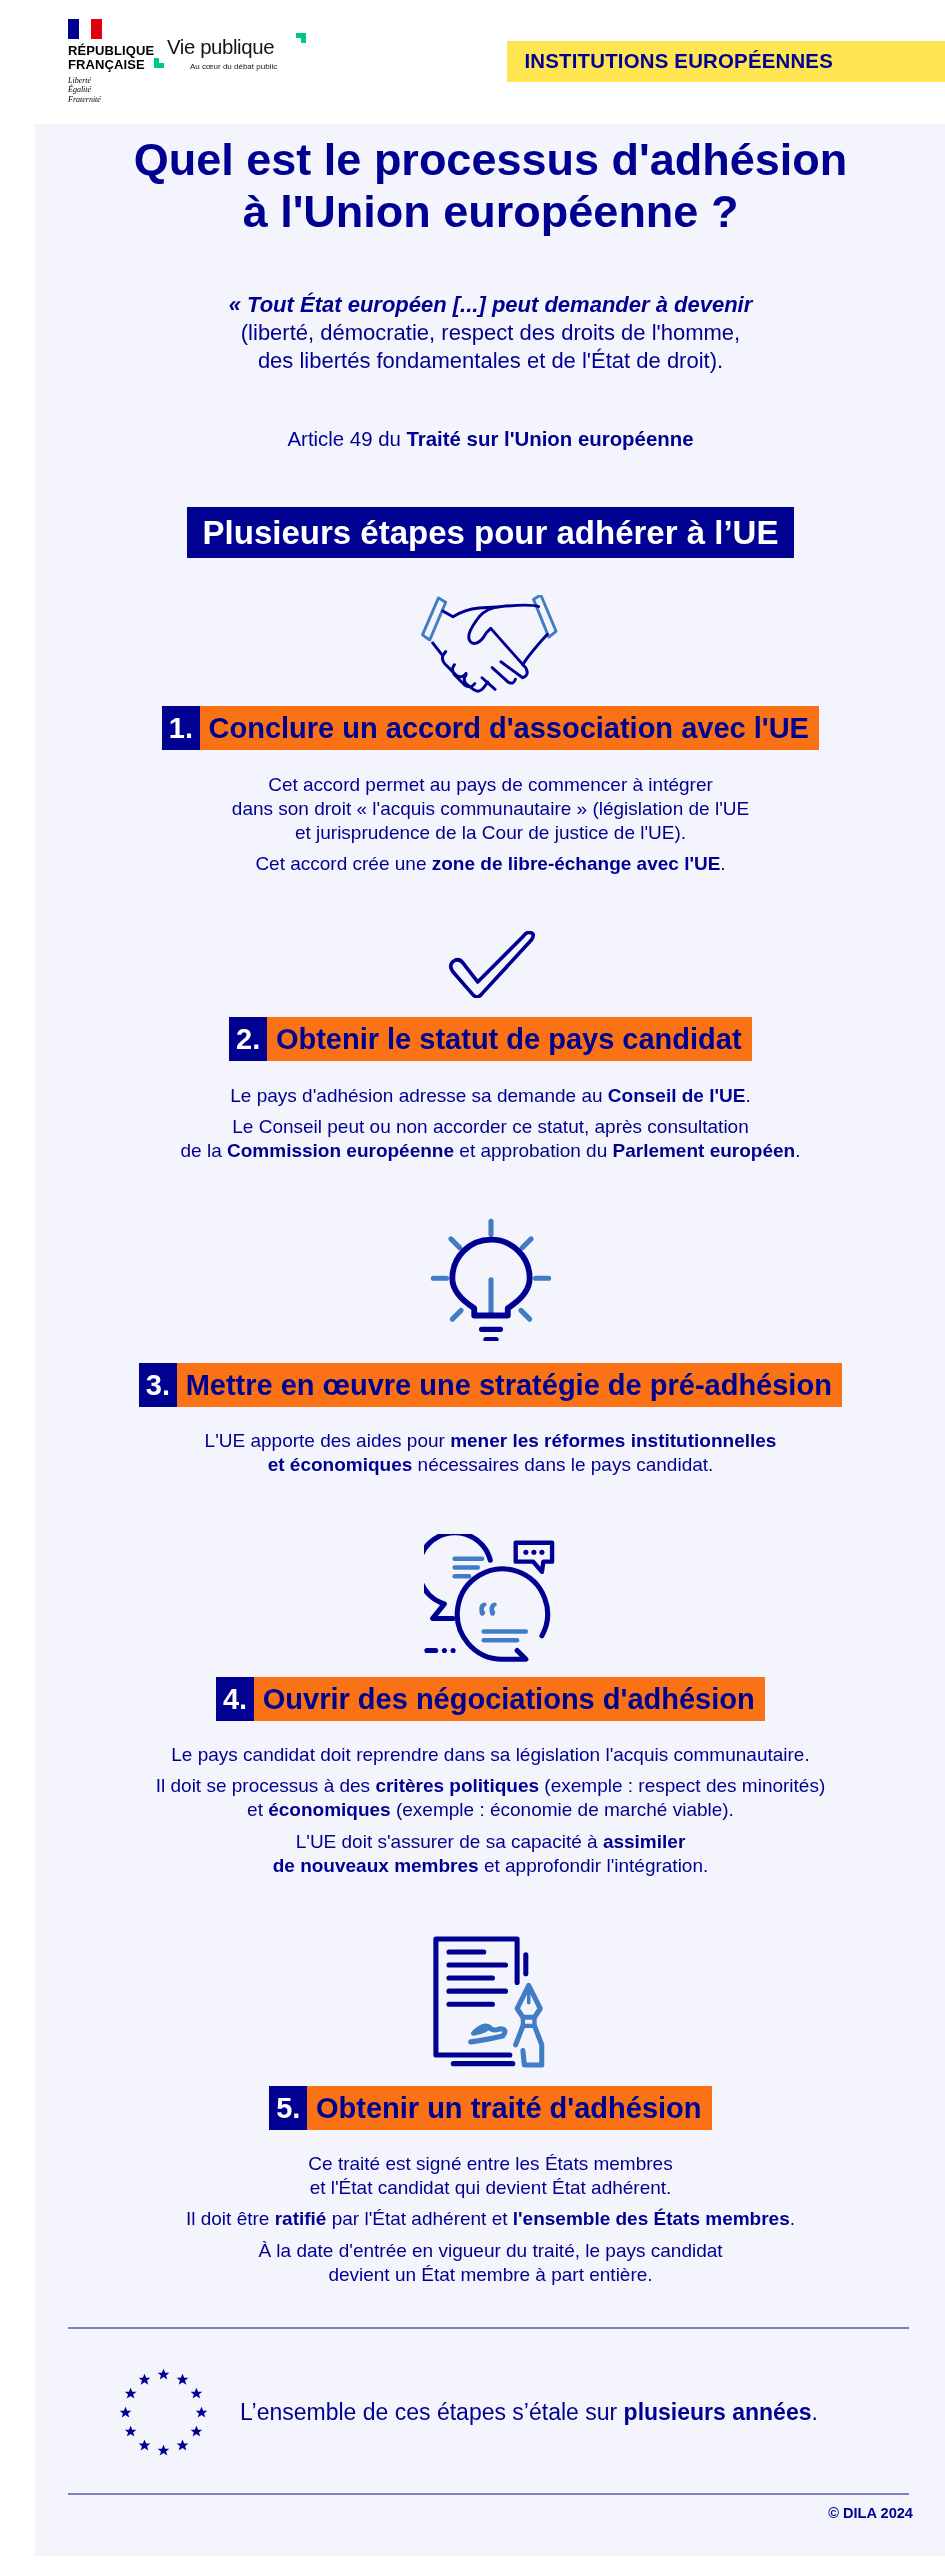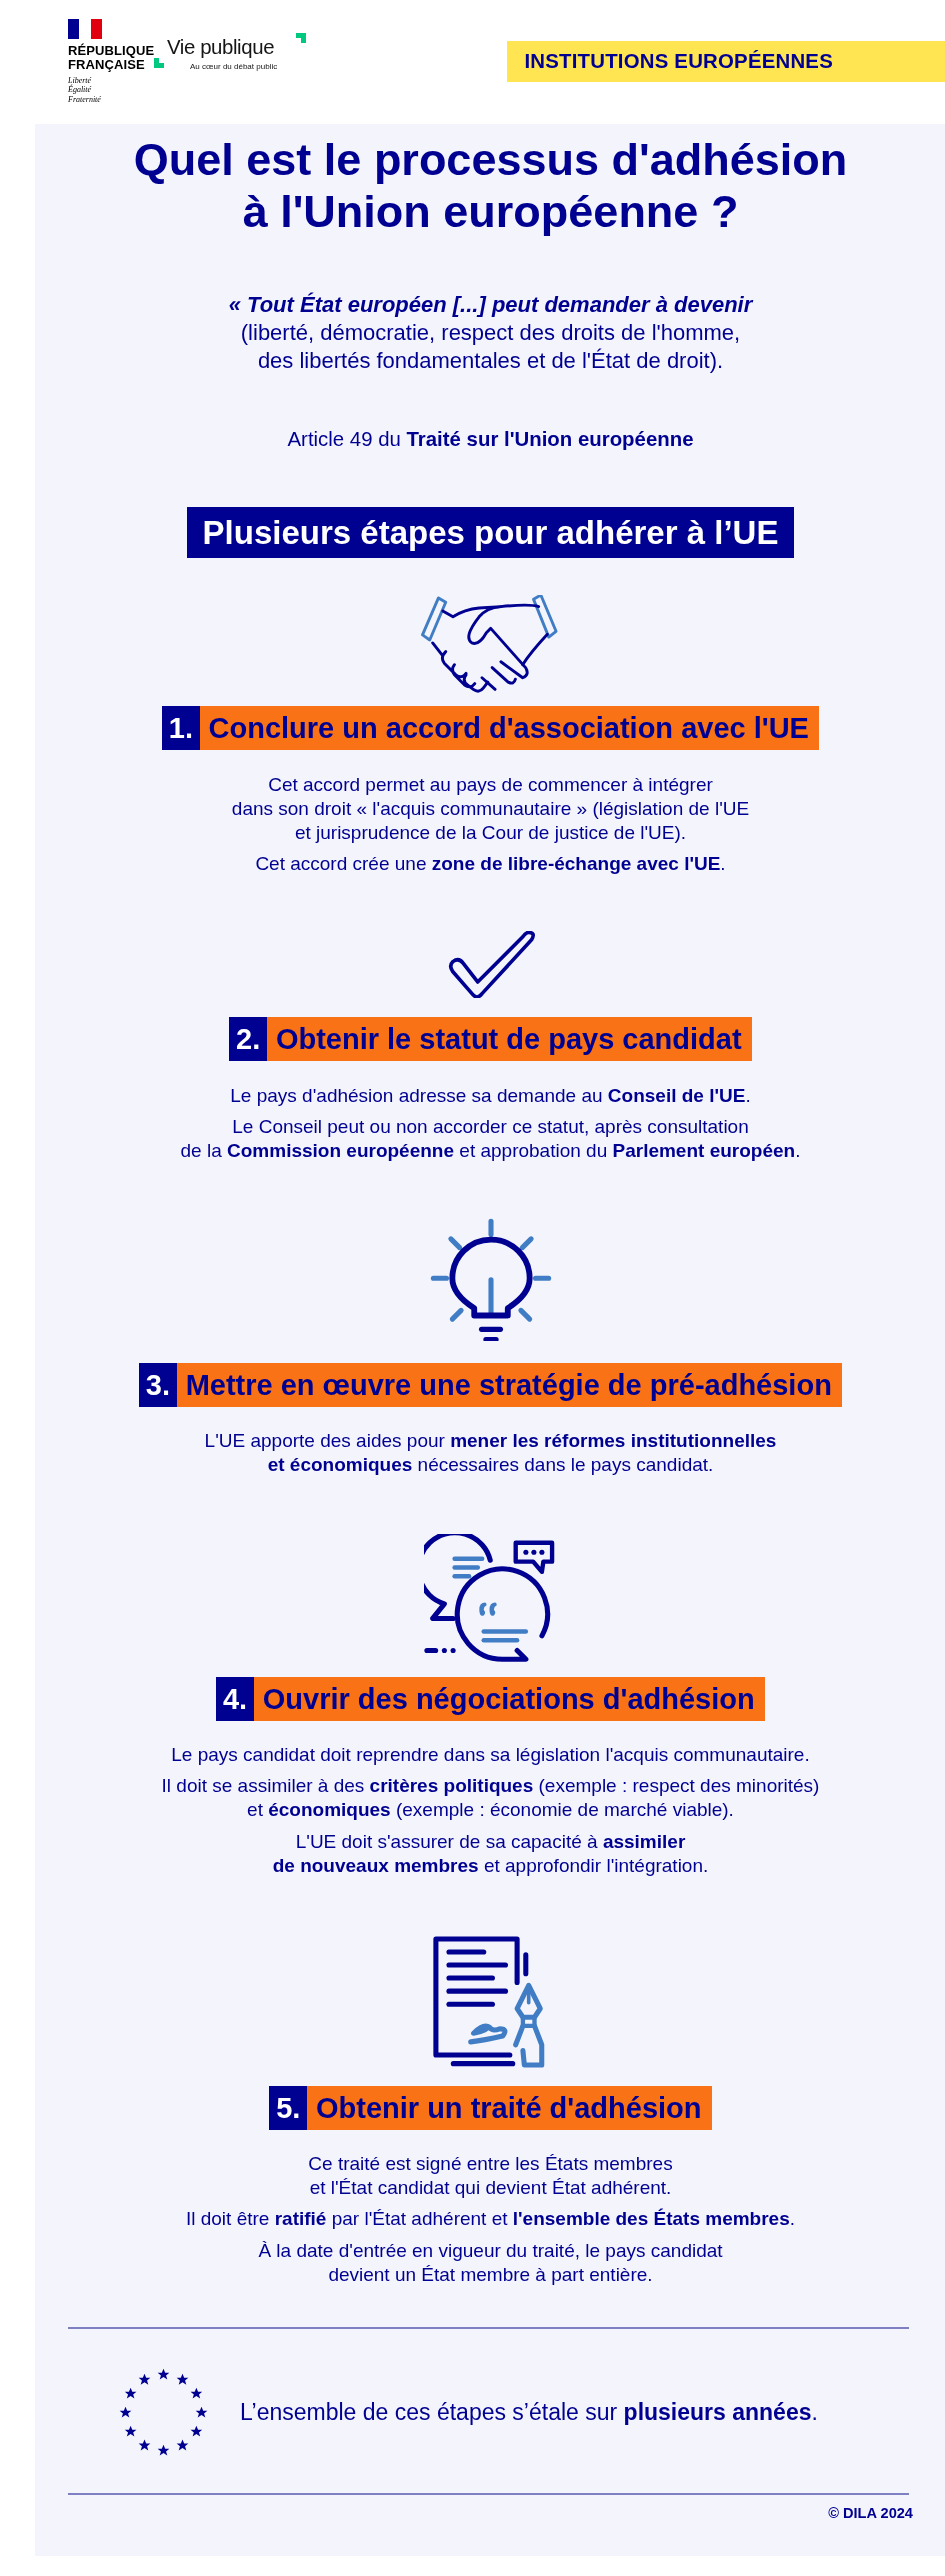--- a/index.html
+++ b/index.html
@@ -201,21 +201,21 @@
 </svg>
 <div class="step-head-wrap" style="top:1677px">
   <div class="step-head">
     <div class="step-num">4.</div>
     <div class="step-title">Ouvrir des négociations d'adhésion</div>
   </div>
 </div>
 <div class="step-body" style="top:1743px">
   <p>Le pays candidat doit reprendre dans sa législation l'acquis communautaire.</p>
   <p>
-    <span>Il doit se assimiler à des </span><b>critères politiques</b><span> (exemple : respect des minorités)</span><br>
+    <span>Il doit se processus à des </span><b>critères politiques</b><span> (exemple : respect des minorités)</span><br>
     <span>et </span><b>économiques</b><span> (exemple : économie de marché viable).</span>
   </p>
   <p>
     <span>L'UE doit s'assurer de sa capacité à </span><b>assimiler</b><br>
     <b>de nouveaux membres</b><span> et approfondir l'intégration.</span>
   </p>
 </div>
 
 <svg class="icon" style="left:433px;top:1936px" width="116" height="132" viewBox="0 0 160 182">
   <g fill="none" stroke-linecap="round" stroke-linejoin="round">

